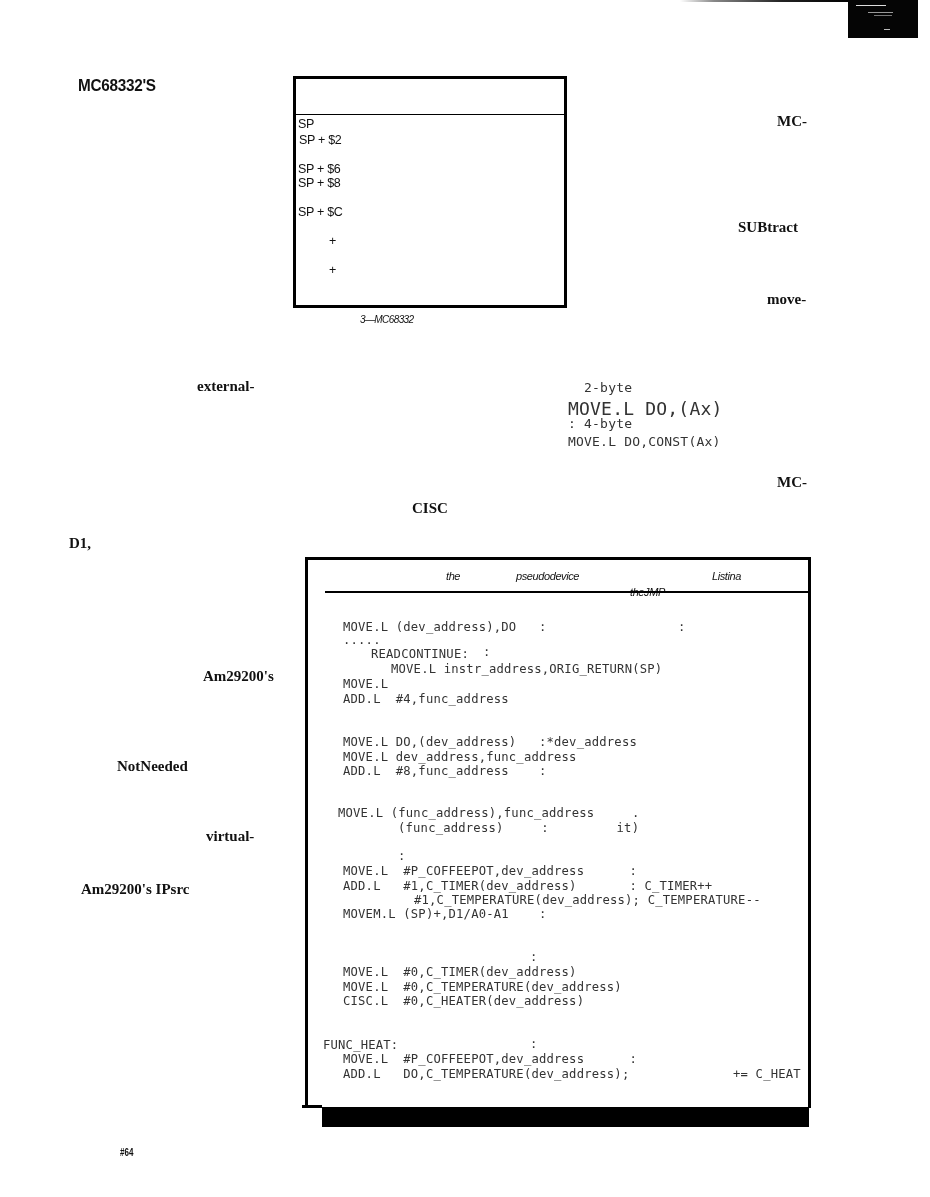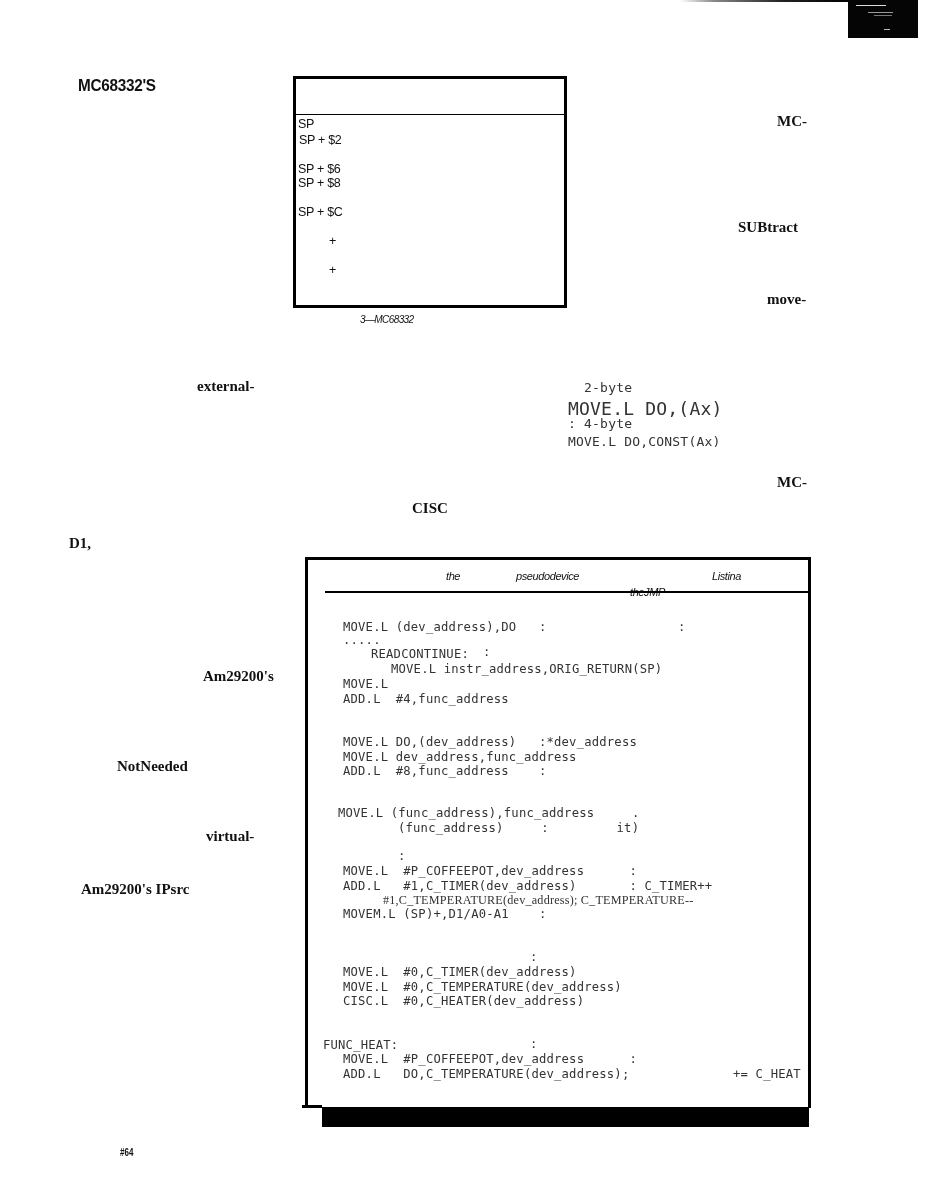--- a/index.html
+++ b/index.html
@@ -96,21 +96,21 @@
     <div class="abs mono code-line" style="left: 343px; top: 677px;">MOVE.L</div>
     <div class="abs mono code-line" style="left: 343px; top: 692px;">ADD.L  #4,func_address</div>
     <div class="abs mono code-line" style="left: 343px; top: 735px;">MOVE.L DO,(dev_address)   :*dev_address</div>
     <div class="abs mono code-line" style="left: 343px; top: 750px;">MOVE.L dev_address,func_address</div>
     <div class="abs mono code-line" style="left: 343px; top: 764px;">ADD.L  #8,func_address    :</div>
     <div class="abs mono code-line" style="left: 338px; top: 806px;">MOVE.L (func_address),func_address     .</div>
     <div class="abs mono code-line" style="left: 398px; top: 821px;">(func_address)     :         it)</div>
     <div class="abs mono code-line" style="left: 398px; top: 849px;">:</div>
     <div class="abs mono code-line" style="left: 343px; top: 864px;">MOVE.L  #P_COFFEEPOT,dev_address      :</div>
     <div class="abs mono code-line" style="left: 343px; top: 879px;">ADD.L   #1,C_TIMER(dev_address)       : C_TIMER++</div>
-    <div class="abs mono code-line" style="left: 383px; top: 893px; font-family: Liberation Serif, serif;">#1,C_TEMPERATURE(dev_address); C_TEMPERATURE--</div>
+    <div class="abs mono code-line" style="left: 414px; top: 893px;">#1,C_TEMPERATURE(dev_address); C_TEMPERATURE--</div>
     <div class="abs mono code-line" style="left: 343px; top: 907px;">MOVEM.L (SP)+,D1/A0-A1    :</div>
     <div class="abs mono code-line" style="left: 530px; top: 950px;">:</div>
     <div class="abs mono code-line" style="left: 343px; top: 965px;">MOVE.L  #0,C_TIMER(dev_address)</div>
     <div class="abs mono code-line" style="left: 343px; top: 980px;">MOVE.L  #0,C_TEMPERATURE(dev_address)</div>
     <div class="abs mono code-line" style="left: 343px; top: 994px;">CISC.L  #0,C_HEATER(dev_address)</div>
     <div class="abs mono code-line" style="left: 323px; top: 1038px;">FUNC_HEAT:</div>
     <div class="abs mono code-line" style="left: 530px; top: 1037px;">:</div>
     <div class="abs mono code-line" style="left: 343px; top: 1052px;">MOVE.L  #P_COFFEEPOT,dev_address      :</div>
     <div class="abs mono code-line" style="left: 343px; top: 1067px;">ADD.L   DO,C_TEMPERATURE(dev_address);</div>
     <div class="abs mono code-line" style="left: 733px; top: 1067px;">+= C_HEAT</div>

